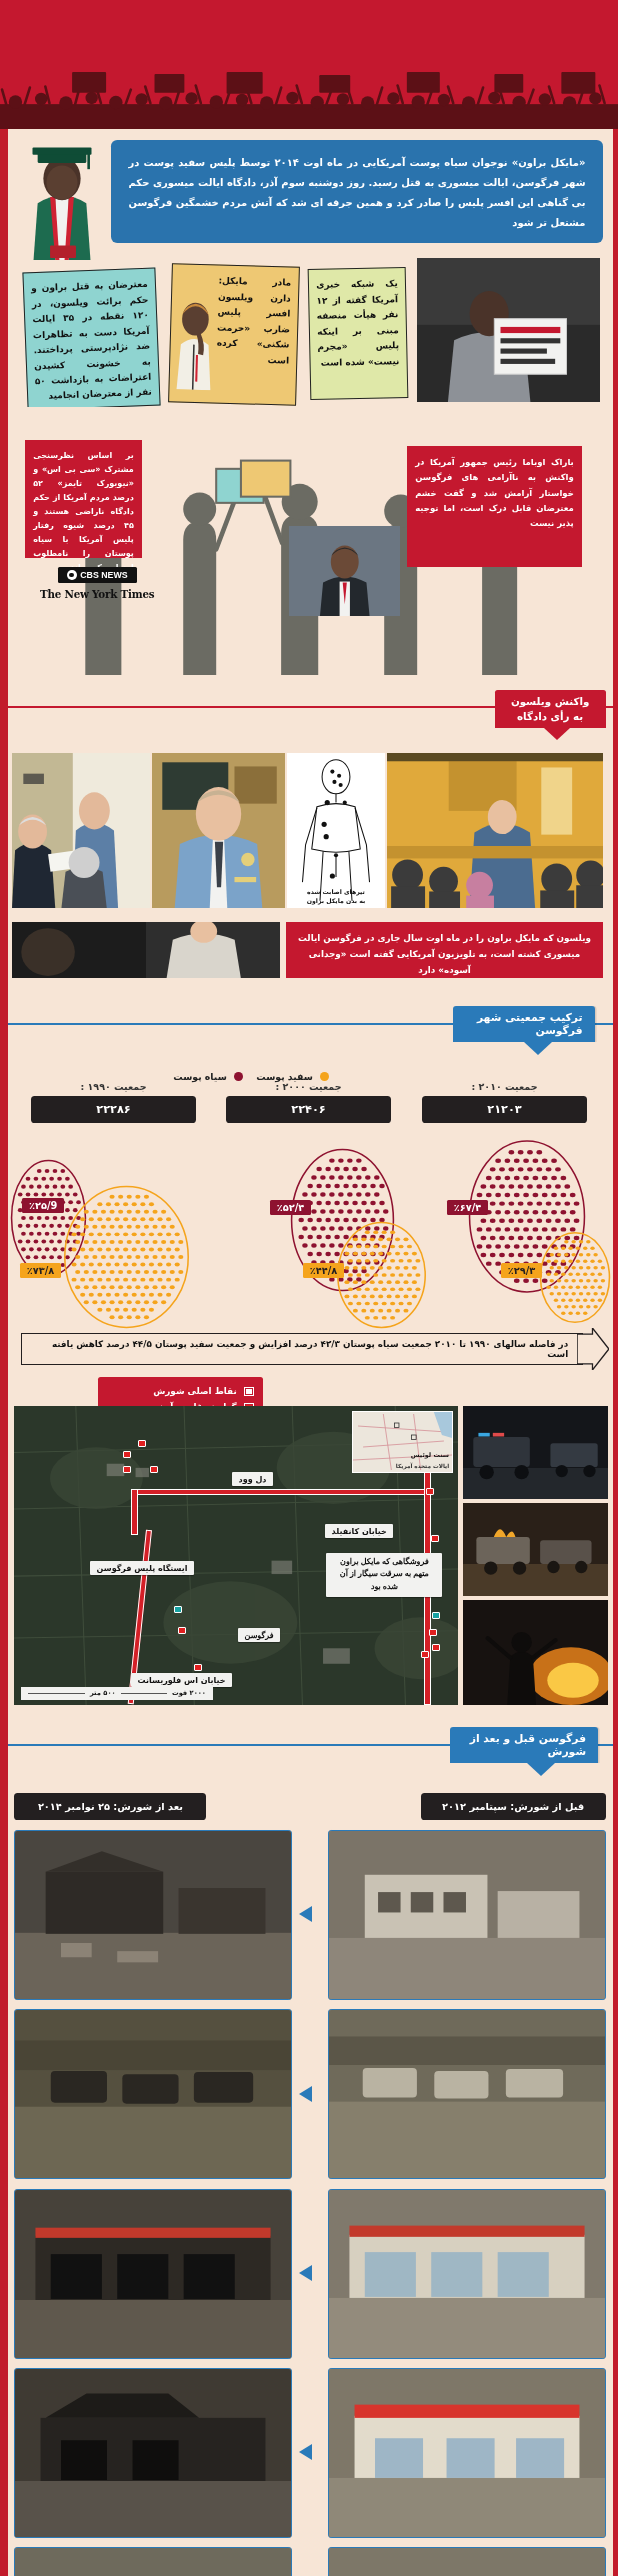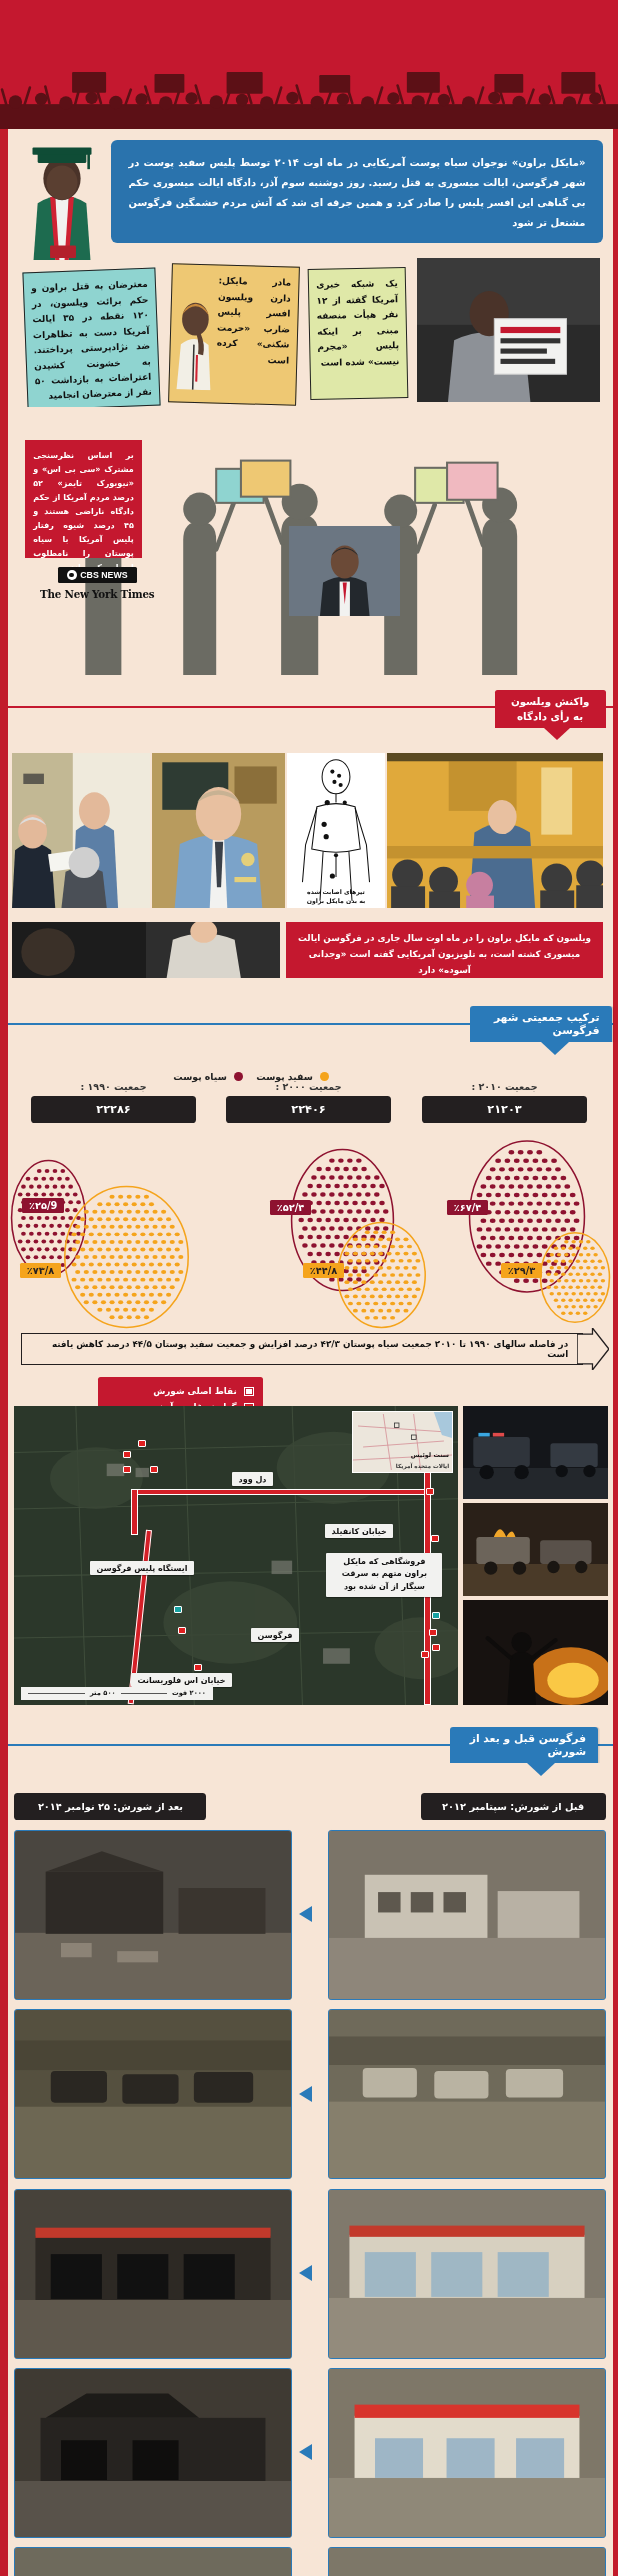--- a/index.html
+++ b/index.html
@@ -303,20 +303,23 @@
   </div>
 
   <div class="logo-box" style="left:40px; top:567px;justify-content:center;">
     <div class="cbs">
       <span class="eye"></span>
       <span>CBS NEWS</span>
     </div>
     <div class="nyt">The New York Times</div>
   </div>
 
+  <div class="card crimson" style="left:407px; top:446px; width:175px; height:121px; font-size:8.5px; line-height:1.8;">
+    <span>باراک اوباما رئیس جمهور آمریکا در واکنش به ناآرامی های فرگوسن خواستار آرامش شد و گفت خشم معترضان قابل درک است، اما توجیه پذیر نیست</span>
+  </div>
 
   <div class="photo" style="left:289px; top:526px; width:111px; height:90px; background:#5d6a74;">
     <svg class="img-ph" viewBox="0 0 215 175" preserveAspectRatio="none">
       <rect width="215" height="175" fill="#6b7682"></rect>
       <path d="M60 175 L66 110 Q108 86 150 110 L156 175 Z" fill="#23282d"></path>
       <path d="M98 108 L98 175 L118 175 L118 108 Z" fill="#f2f2f0"></path>
       <path d="M104 110 L108 152 L112 110 Z" fill="#c4182f"></path>
       <ellipse cx="108" cy="70" rx="27" ry="32" fill="#6b4a37"></ellipse>
       <path d="M82 58 Q108 30 134 58 Q126 44 108 42 Q90 44 82 58 Z" fill="#2b2b2b"></path>
     </svg>
@@ -423,21 +426,21 @@
     <svg class="img-ph" viewBox="0 0 520 108" preserveAspectRatio="none">
       <rect width="260" height="108" fill="#1c1c1c"></rect>
       <rect x="260" width="260" height="108" fill="#2e2e2e"></rect>
       <ellipse cx="70" cy="58" rx="52" ry="46" fill="#3a3028"></ellipse>
       <path d="M300 108 L312 34 Q372 10 432 34 L444 108 Z" fill="#d9d5cc"></path>
       <ellipse cx="372" cy="18" rx="26" ry="22" fill="#e8c0a0"></ellipse>
     </svg>
   </div>
 
   <div class="rule-blue" style="left:8.2px; top:1023px; width:605px;"></div>
-  <div class="banner-blue" style="right:6px; top:1006px; width:142px; height:36px;">
+  <div class="banner-blue" style="right:23px; top:1006px; width:142px; height:36px;">
     <span>ترکیب جمعیتی شهر فرگوسن</span>
   </div>
 
   <div class="legend" style="right:289px; top:1071px;">
     <span>
       <span class="sw" style="background:#f5a41c"></span>
       <span>سفید پوست</span>
     </span>
     <span>
       <span class="sw" style="background:#8e1230"></span>
@@ -1292,24 +1295,24 @@
     <div class="mk teal" style="left:160px; top:200px;"></div>
     <div class="mk red" style="left:164px; top:221px;"></div>
     <div class="mk teal" style="left:418px; top:206px;"></div>
     <div class="mk red" style="left:415px; top:223px;"></div>
     <div class="mk red" style="left:418px; top:238px;"></div>
     <div class="mk red" style="left:407px; top:245px;"></div>
     <div class="mk red" style="left:180px; top:258px;"></div>
 
     <div class="map-lbl" style="left:218px; top:40px;margin-top:26px;">دل وود</div>
     <div class="map-lbl" style="left:76px; top:155px;">ایستگاه پلیس فرگوسن</div>
-    <div class="map-lbl" style="left:237px; top:222px;">فرگوسن</div>
+    <div class="map-lbl" style="left:224px; top:222px;font-family:Liberation Serif, serif;">فرگوسن</div>
     <div class="map-lbl" style="left:117px; top:267px;">خیابان اس فلوریسانت</div>
     <div class="map-lbl" style="left:311px; top:118px;">خیابان کانفیلد</div>
-    <div class="map-lbl multi" style="left:312px; top:147px; width:116px;">فروشگاهی که مایکل براون متهم به سرقت سیگار از آن شده بود</div>
+    <div class="map-lbl multi" style="left:312px; top:147px; width:116px;font-family:Liberation Serif, serif;">فروشگاهی که مایکل براون متهم به سرقت سیگار از آن شده بود</div>
 
     <div class="inset" style="right:5.2px; top:5.2px; width:101px; height:62px;">
       <svg class="img-ph" viewBox="0 0 196 120" preserveAspectRatio="none">
         <rect width="196" height="120" fill="#ece6dc"></rect>
         <g stroke="#d48f96" stroke-width="1.6" fill="none">
           <path d="M10 28 L186 40"></path>
             <path d="M20 70 L180 58"></path>
             <path d="M60 4 L76 116"></path>
           <path d="M120 4 L134 116"></path>
             <path d="M0 96 L196 86"></path>

